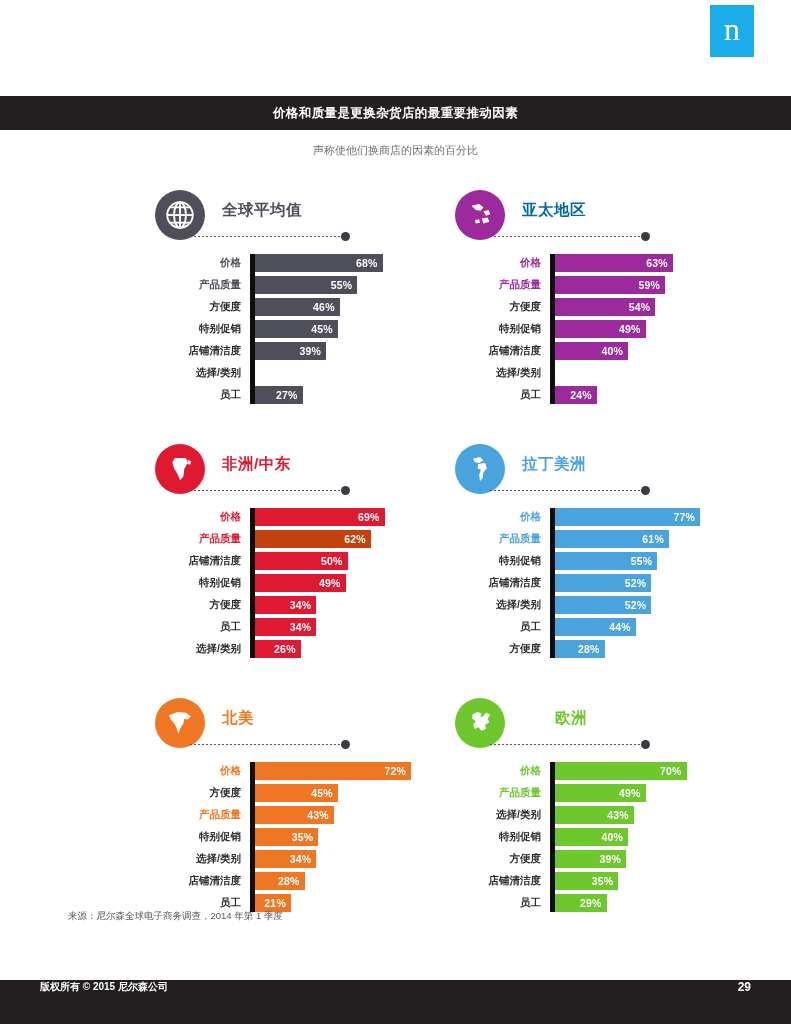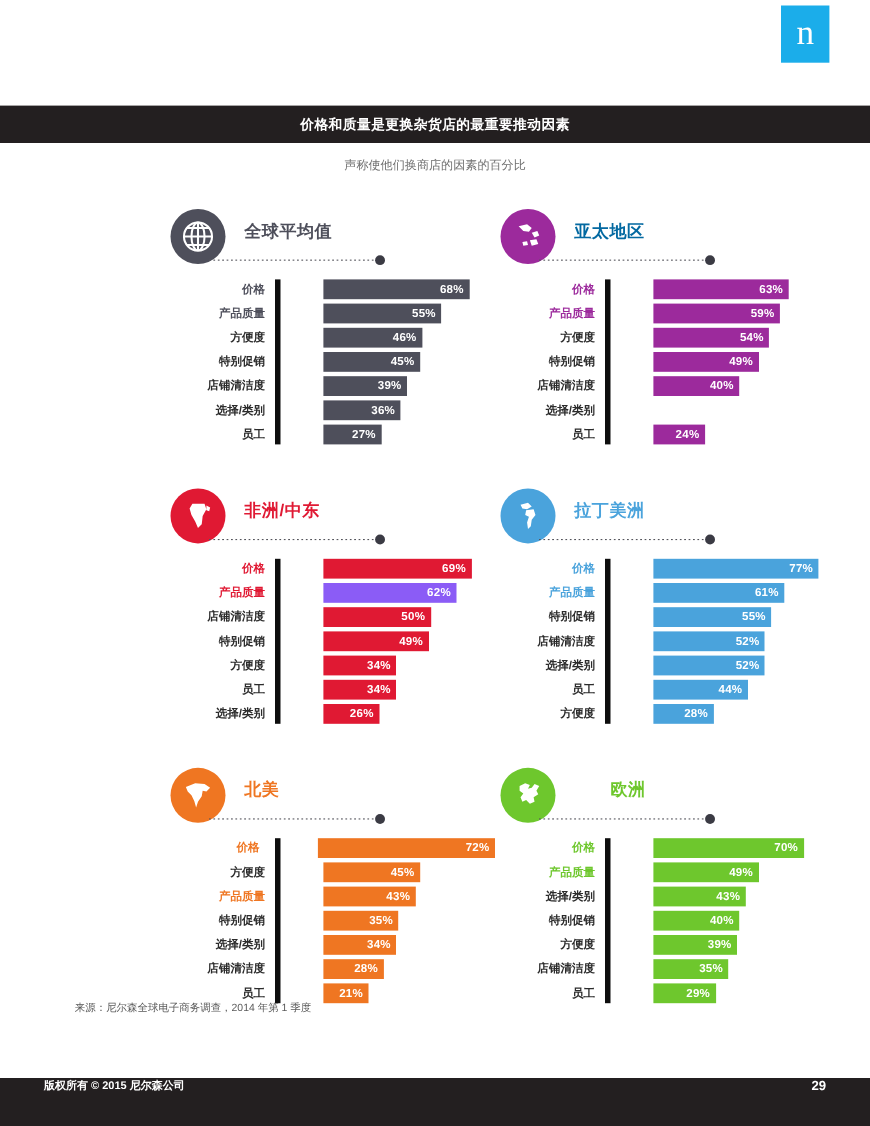--- a/index.html
+++ b/index.html
@@ -76,21 +76,21 @@
   }
   .brow {
     display:flex; align-items:center; height:18px; margin-bottom:4px;
     position:relative;
   }
   .blabel {
     width:100px; text-align:right; padding-right:9px;
     font-size:10.5px; color:#2b2b2b; white-space:nowrap;
     font-weight:bold;
   }
-  .bwrap { position:relative; flex:1; height:18px;margin-left:44px; }
+  .bwrap { position:relative; flex:1; height:18px; }
   .bar {
     height:18px; position:relative;
     display:flex; align-items:center; justify-content:flex-end;
     padding-right:5px;
   }
   .bar span {
     color:#ffffff; font-size:10.5px; font-weight:bold; letter-spacing:.2px;
   }
 
   
@@ -179,25 +179,20 @@
           <div class="brow">
             <div class="blabel" style="color: rgb(43, 43, 43);">店铺清洁度</div>
             <div class="bwrap">
               <div class="bar" style="background: rgb(78, 79, 91); width: 76.05px;">
                 <span>39%</span>
               </div>
             </div>
           </div>
           <div class="brow">
             <div class="blabel" style="color: rgb(43, 43, 43);">选择/类别</div>
-            <div class="bwrap">
-              <div class="bar" style="background: rgb(78, 79, 91); width: 70.2px;">
-                <span>36%</span>
-              </div>
-            </div>
           </div>
           <div class="brow">
             <div class="blabel" style="color: rgb(43, 43, 43);">员工</div>
             <div class="bwrap">
               <div class="bar" style="background: rgb(78, 79, 91); width: 52.65px;">
                 <span>27%</span>
               </div>
             </div>
           </div>
         </div>
@@ -290,21 +285,21 @@
             <div class="blabel" style="color: rgb(224, 25, 51);">价格</div>
             <div class="bwrap">
               <div class="bar" style="background: rgb(224, 25, 51); width: 134.55px;">
                 <span>69%</span>
               </div>
             </div>
           </div>
           <div class="brow">
             <div class="blabel" style="color: rgb(224, 25, 51);">产品质量</div>
             <div class="bwrap">
-              <div class="bar" style="background: #8b5cf6; width: 120.9px; justify-content: flex-end;">
+              <div class="bar" style="background: #c2410c; width: 120.9px; justify-content: flex-end;">
                 <span>62%</span>
               </div>
             </div>
           </div>
           <div class="brow">
             <div class="blabel" style="color: rgb(43, 43, 43);">店铺清洁度</div>
             <div class="bwrap">
               <div class="bar" style="background: rgb(224, 25, 51); width: 97.5px;">
                 <span>50%</span>
               </div>

